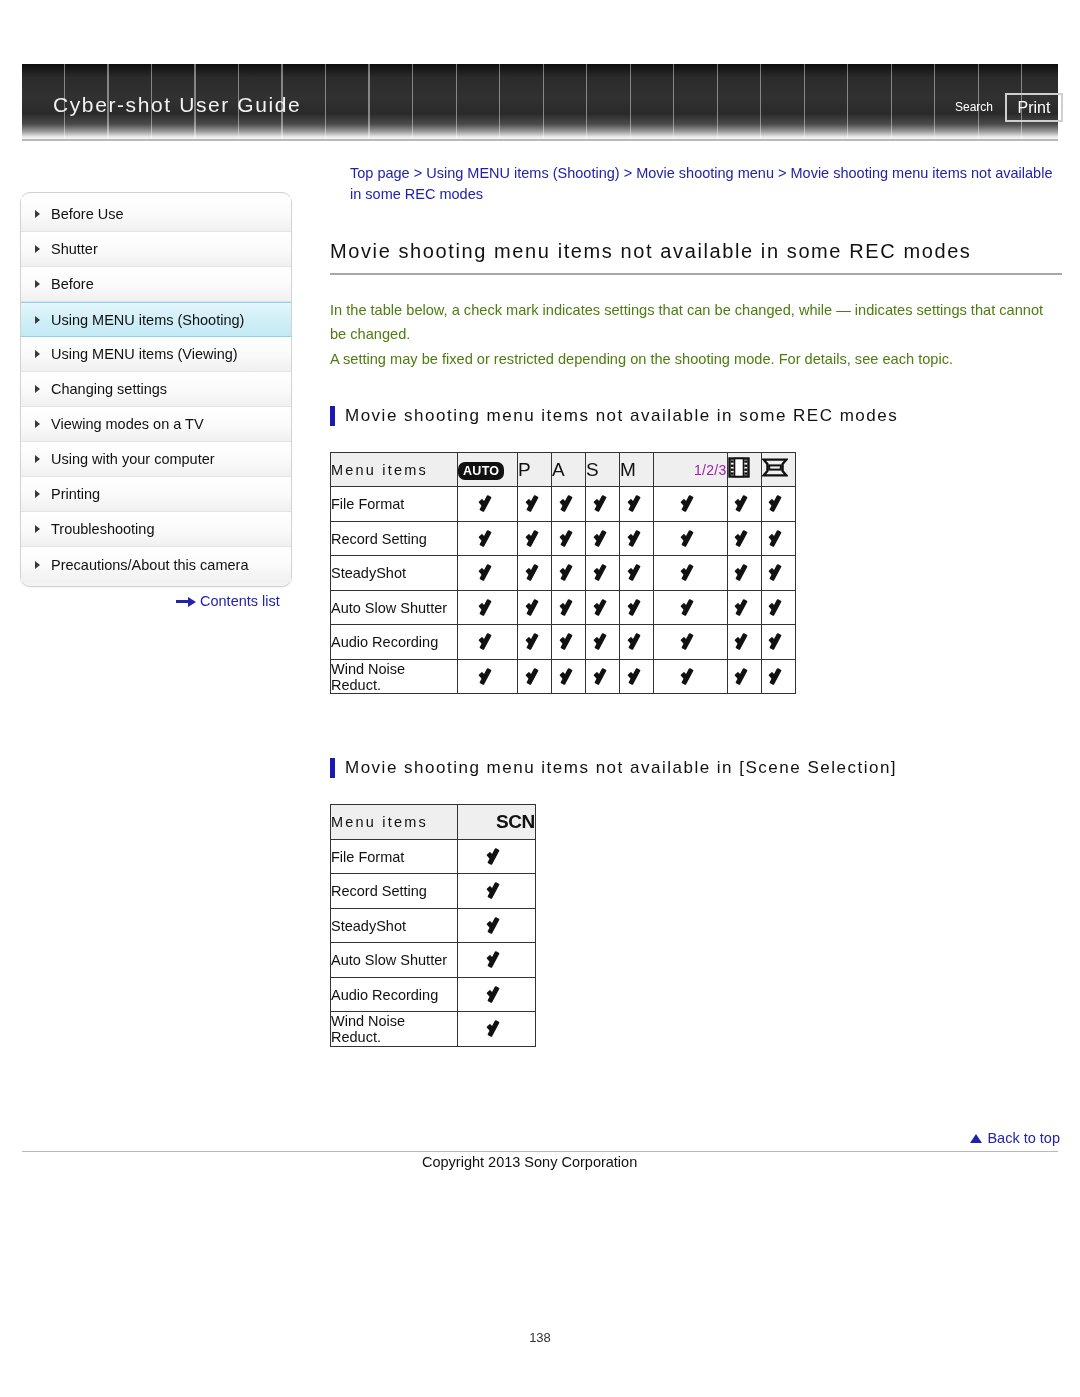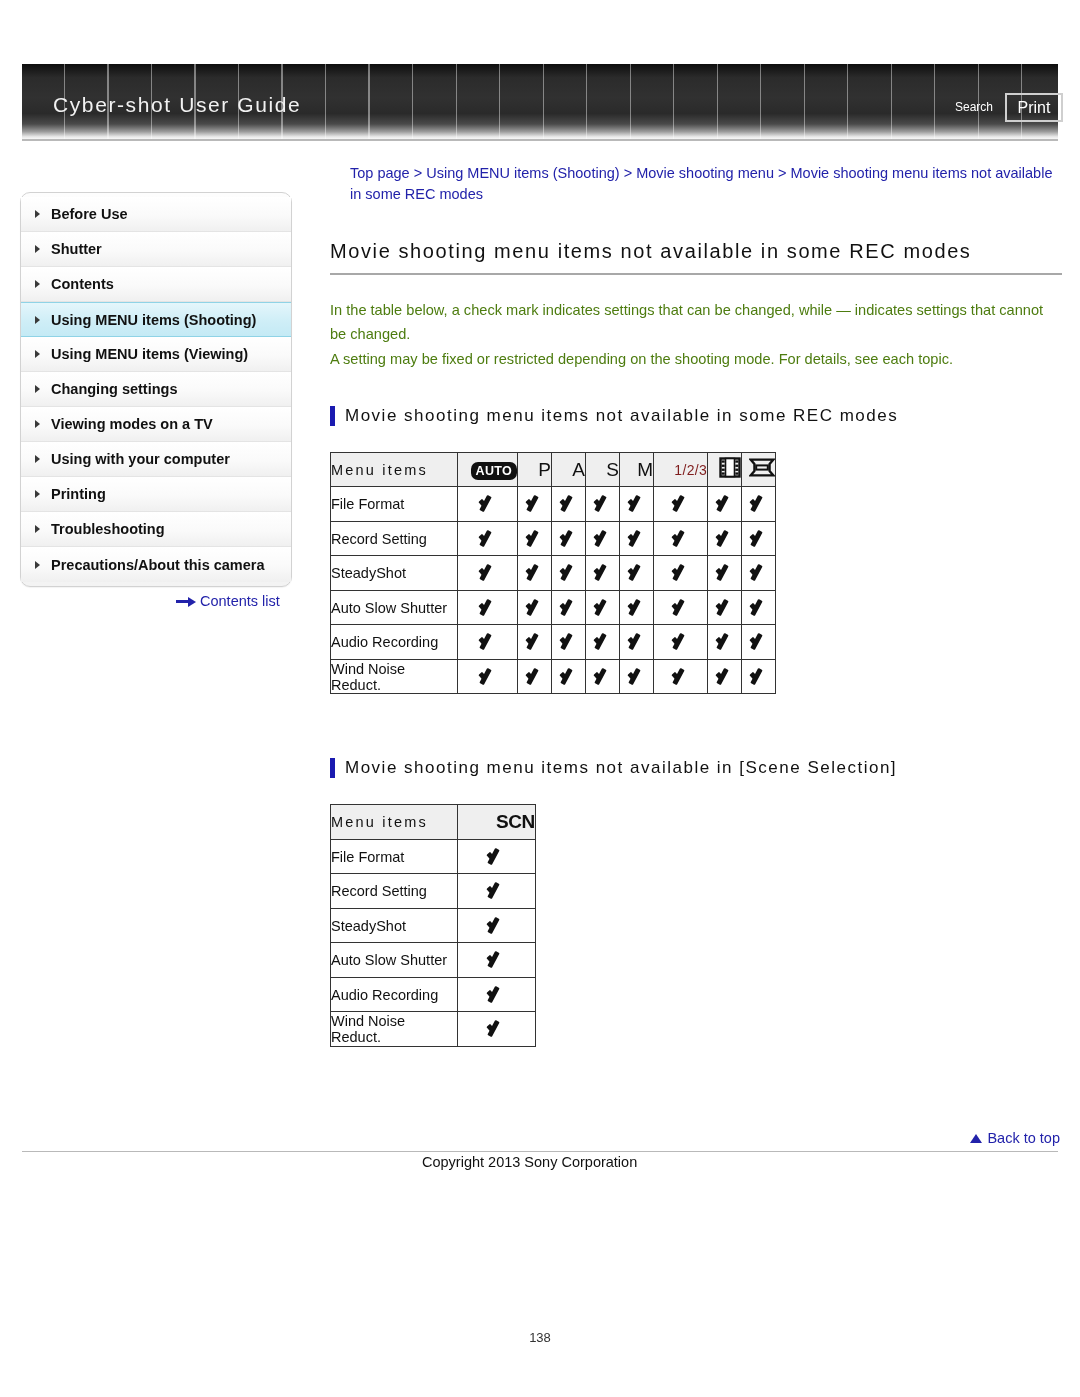--- a/index.html
+++ b/index.html
@@ -112,21 +112,20 @@
   .nav-item {
     height: 35px;
     display: flex;
     align-items: center;
     padding-left: 14px;
     border-bottom: 1px solid #e4e4e4;
     font-size: 14.5px;
     color: #111111;
     background: linear-gradient(to bottom, #ffffff 0%, #fafafa 55%, #f0f0f0 100%);
     box-sizing: border-box;
-    font-weight: bold;
   }
   .nav-item:last-child { border-bottom: none; }
   .nav-item.active {
     background: linear-gradient(to bottom, #e4f6fb 0%, #cfeef7 55%, #c4eaf5 100%);
     border-top: 1px solid #8fd3e6;
     border-bottom: 1px solid #8fd3e6;
   }
   .nav-arrow {
     width: 0;
     height: 0;
@@ -228,21 +227,21 @@
   th.menu-items-head {
     background: #efefef;
     text-align: left;
     padding-left: 9px;
     font-size: 14.5px;
     letter-spacing: 2.2px;
     color: #111;
   }
   th.mode-head {
     background: #efefef;
-    text-align: right;
+    text-align: left;
     font-size: 17px;
     color: #111;
   }
   td.row-label {
     text-align: left;
     padding-left: 9px;
     font-size: 14.5px;
     color: #111;
     background: #ffffff;
   }
@@ -282,21 +281,21 @@
     background: #111111;
     color: #ffffff;
     font-size: 12.5px;
     font-weight: bold;
     letter-spacing: 0.3px;
     padding: 1.5px 5px 1.5px 5px;
     border-radius: 7px;
     line-height: 1.15;
   }
   .mode-letter { font-size: 19px; color: #111; }
-  .ratio-text { font-size: 14px; color: #7f1d1d; letter-spacing: 0.3px; }
+  .ratio-text { font-size: 14px; color: #a21caf; letter-spacing: 0.3px; margin-left: 40px; }
   .scn-icon {
     display: inline-block;
     font-size: 19px;
     font-weight: bold;
     color: #111;
     letter-spacing: -0.4px;
     margin-left: 38px;
   }
   .film-icon { display: inline-block; vertical-align: middle; }
   .pano-icon { display: inline-block; vertical-align: middle; }
@@ -362,21 +361,21 @@
     <div class="nav-item">
       <span class="nav-arrow"></span>
       <span>Before Use</span>
     </div>
     <div class="nav-item">
       <span class="nav-arrow"></span>
       <span>Shutter</span>
     </div>
     <div class="nav-item">
       <span class="nav-arrow"></span>
-      <span>Contents</span>
+      <span>Before</span>
     </div>
     <div class="nav-item active">
       <span class="nav-arrow"></span>
       <span>Using MENU items (Shooting)</span>
     </div>
     <div class="nav-item">
       <span class="nav-arrow"></span>
       <span>Using MENU items (Viewing)</span>
     </div>
     <div class="nav-item">

